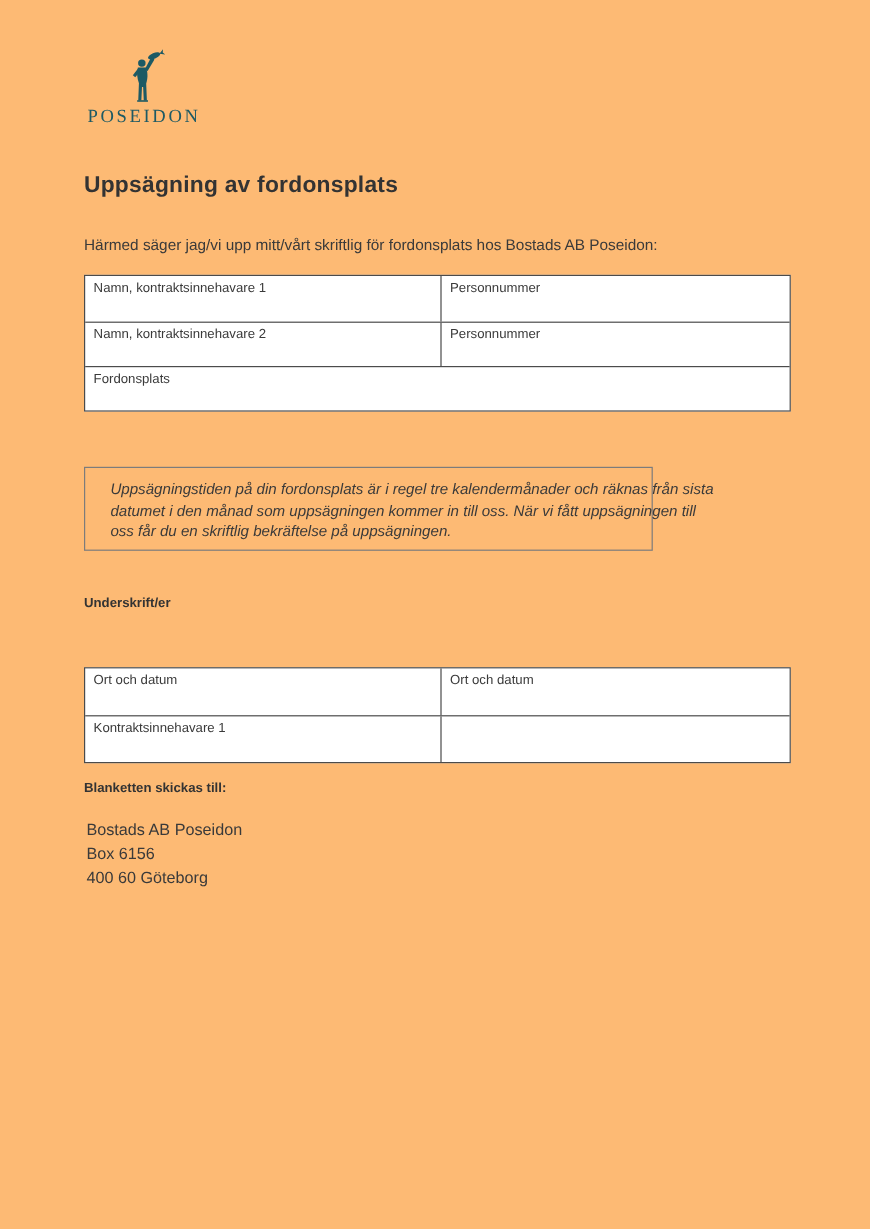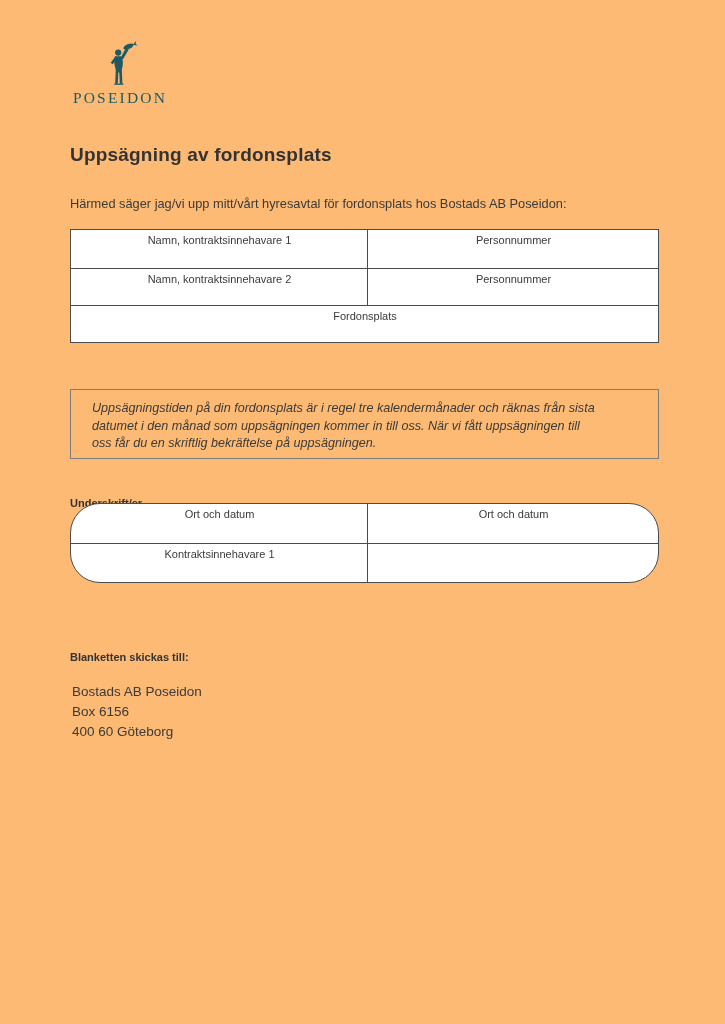--- a/index.html
+++ b/index.html
@@ -25,38 +25,38 @@
     position:absolute;left:70px;top:144px;margin:0;
     font-size:19px;font-weight:bold;color:#333333;letter-spacing:0.2px;
   }
   .intro{
     position:absolute;left:70px;top:196px;margin:0;
     font-size:12.8px;color:#3a3a3a;
   }
   
   .tbl{position:absolute;left:70px;width:589px;border:1px solid #4b4b4b;box-sizing:border-box;background:#fff;}
   .tbl-details{top:229px;}
-  .tbl-sign{top:503px;border-radius:30px;}
+  .tbl-sign{top:556px;}
   .tr{display:flex;box-sizing:border-box;}
   .tr + .tr{border-top:1px solid #4b4b4b;}
   .td{
     box-sizing:border-box;
     padding:4px 6px 0 7px;
     font-size:11px;color:#3a3a3a;
-    overflow:hidden;white-space:nowrap;text-align:center;
+    overflow:hidden;white-space:nowrap;
   }
   .tbl-details .tr{height:37px;}
   .tbl-details .tr:first-child{height:38px;}
   .tbl-sign .tr{height:39px;}
   .td-left{width:297px;border-right:1px solid #4b4b4b;}
   .td-right{flex:1;}
   .td-full{width:100%;}
   
   .notice{
-    position:absolute;left:70px;top:389px;width:589px;height:70px;
+    position:absolute;left:70px;top:389px;width:474px;height:70px;
     border:1px solid #7c7c7c;box-sizing:border-box;
     padding:10px 20px 0 21px;
   }
   .notice-line{
     display:block;
     font-style:italic;font-size:12.6px;line-height:17.5px;color:#3a3a3a;
     white-space:nowrap;
   }
   .section-heading{
     position:absolute;left:70px;margin:0;
@@ -92,21 +92,21 @@
         <path d="M23 48 L22 73 L26.3 73 L27.2 54 L28.8 54 L29.7 73 L34 73 L33 48 Z"></path>
 
         <rect x="20.5" y="72.5" width="15" height="2.2"></rect>
       </g>
     </svg>
     <span class="logo-word">POSEIDON</span>
   </div>
 
   <h1 class="doc-title">Uppsägning av fordonsplats</h1>
 
-  <p class="intro">Härmed säger jag/vi upp mitt/vårt hyresavtal för fordonsplats hos Bostads AB Poseidon:</p>
+  <p class="intro">Härmed säger jag/vi upp mitt/vårt skriftlig för fordonsplats hos Bostads AB Poseidon:</p>
 
   <div class="tbl tbl-details">
     <div class="tr">
       <div class="td td-left">Namn, kontraktsinnehavare 1</div>
       <div class="td td-right">Personnummer</div>
     </div>
     <div class="tr">
       <div class="td td-left">Namn, kontraktsinnehavare 2</div>
       <div class="td td-right">Personnummer</div>
     </div>

